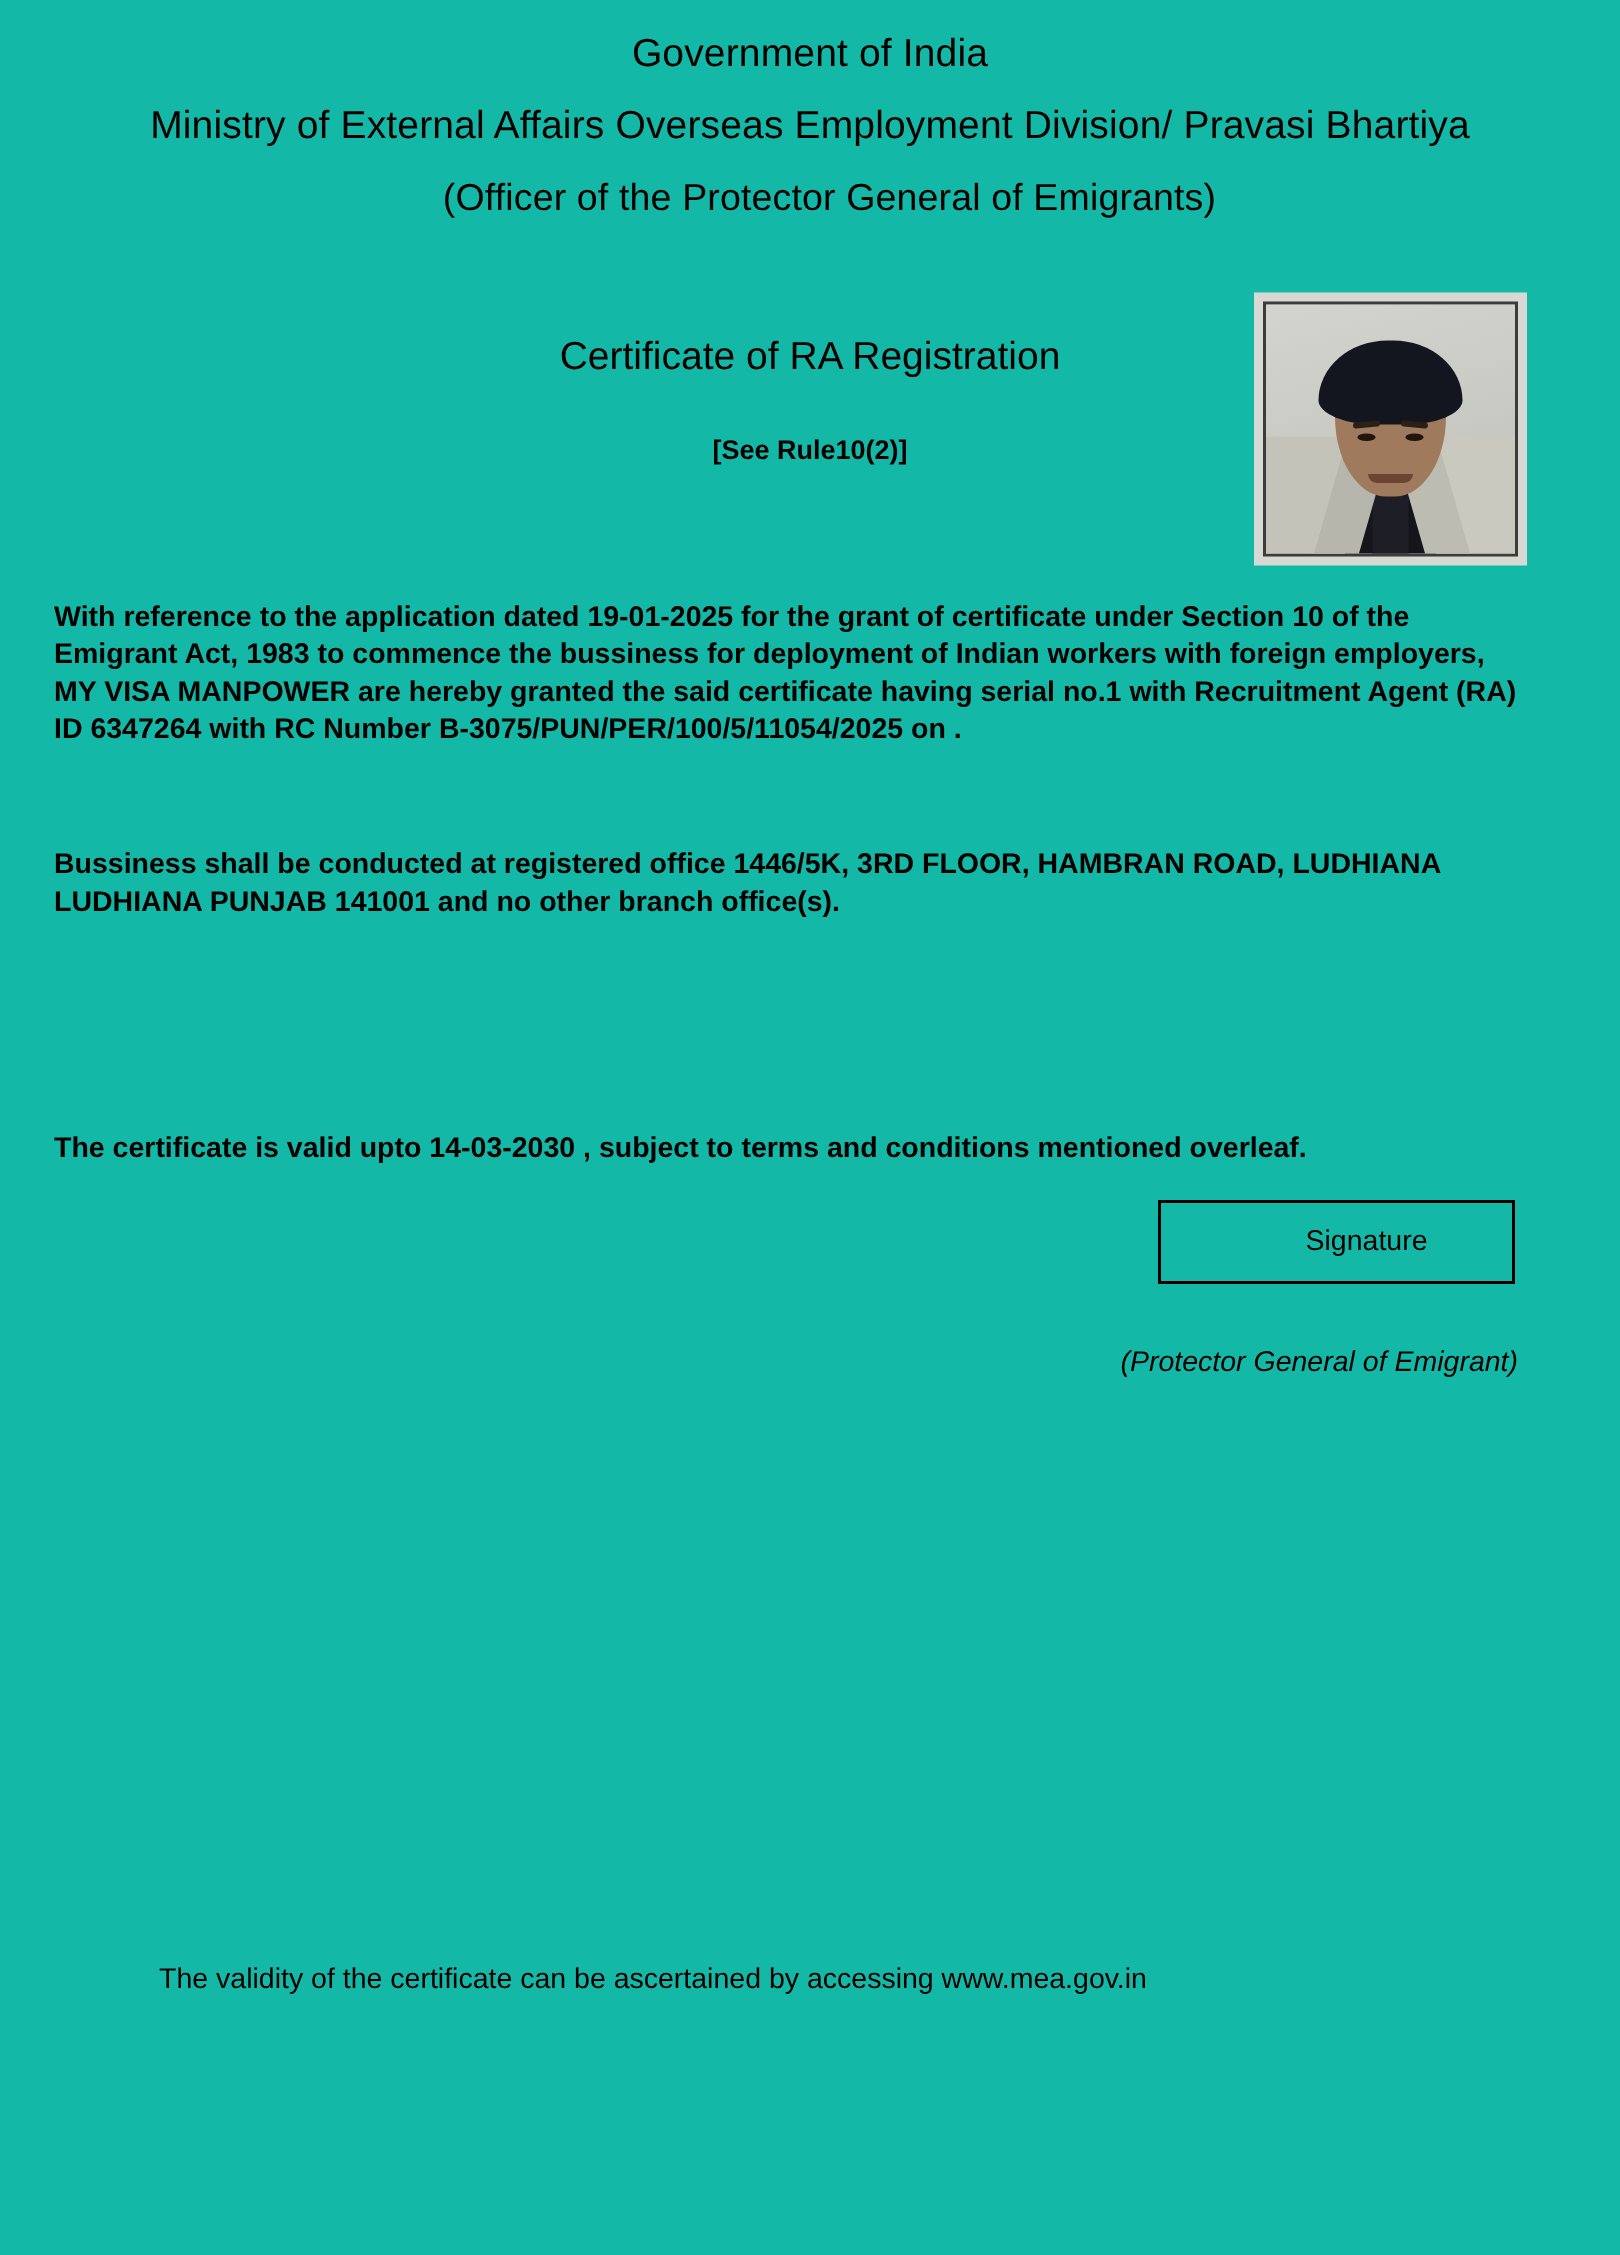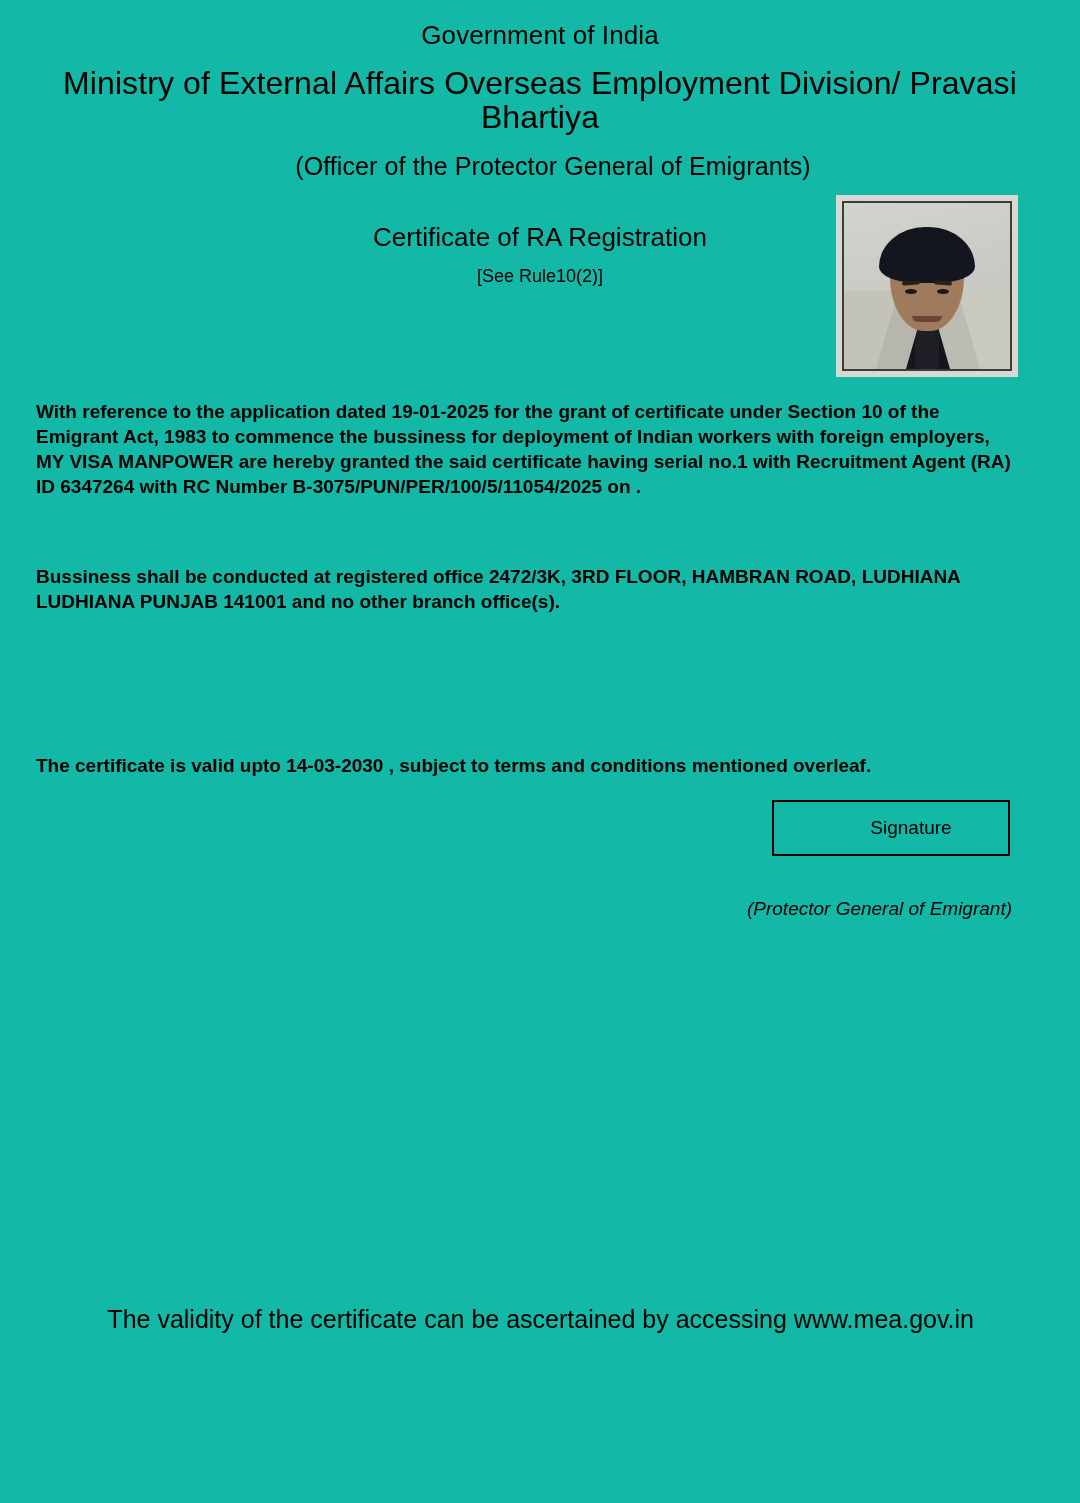--- a/index.html
+++ b/index.html
@@ -29,21 +29,21 @@
     top: 18px;
     width: 1080px;
     text-align: center;
   }
   .header .line1 {
     font-size: 26px;
     line-height: 34px;
     letter-spacing: 0.1px;
   }
   .header .line2 {
-    font-size: 32px;
+    font-size: 26px;
     line-height: 34px;
     margin-top: 14px;
     letter-spacing: 0.1px;
   }
   .header .line3 {
     font-size: 25px;
     line-height: 33px;
     margin-top: 16px;
     letter-spacing: 0.1px;
     padding-left: 26px;
@@ -57,21 +57,22 @@
     width: 1080px;
     text-align: center;
   }
   .cert-title-block .cert-title {
     font-size: 26px;
     line-height: 30px;
   }
   .cert-title-block .cert-rule {
     font-size: 18px;
     line-height: 24px;
-    margin-top: 12px;
+    margin-top: 36px;
+    font-weight: bold;
   }
 
   
   .photo-wrap {
     position: absolute;
     left: 836px;
     top: 195px;
     width: 182px;
     height: 182px;
     background: #d9d9d4;
@@ -263,26 +264,26 @@
     width: 412px;
     text-align: right;
     font-size: 19px;
     line-height: 25px;
     font-style: italic;
   }
 
   
   .footer-note {
     position: absolute;
-    left: 74px;
+    left: 106px;
     top: 1307px;
     width: 900px;
-    font-size: 25px;
+    font-size: 19px;
     line-height: 25px;
-    text-align: right;
+    text-align: left;
   }
 </style>
 </head>
 <body>
 
 <div class="page">
 
   <div class="header">
     <div class="line1">Government of India</div>
     <div class="line2">Ministry of External Affairs Overseas Employment Division/ Pravasi Bhartiya</div>
@@ -311,21 +312,21 @@
       <div class="ph-brow-l"></div>
       <div class="ph-brow-r"></div>
       <div class="ph-eye-l"></div>
       <div class="ph-eye-r"></div>
       <div class="ph-mouth"></div>
     </div>
   </div>
 
   <div class="para para-reference">With reference to the application dated 19-01-2025 for the grant of certificate under Section 10 of the Emigrant Act, 1983 to commence the bussiness for deployment of Indian workers with foreign employers, MY VISA MANPOWER are hereby granted the said certificate having serial no.1 with Recruitment Agent (RA) ID 6347264 with RC Number B-3075/PUN/PER/100/5/11054/2025 on .</div>
 
-  <div class="para para-business">Bussiness shall be conducted at registered office 2472/3K, 3RD FLOOR,  HAMBRAN ROAD, LUDHIANA LUDHIANA PUNJAB  141001 and no other branch office(s).</div>
+  <div class="para para-business">Bussiness shall be conducted at registered office 1446/5K, 3RD FLOOR,  HAMBRAN ROAD, LUDHIANA LUDHIANA PUNJAB  141001 and no other branch office(s).</div>
 
   <div class="para para-validity">The certificate is valid upto 14-03-2030 , subject to terms and conditions mentioned overleaf.</div>
 
   <div class="signature-box">
     <span class="sig-label">Signature</span>
   </div>
   <div class="designation">(Protector General of Emigrant)</div>
 
   <div class="footer-note">The validity of the certificate can be ascertained by accessing www.mea.gov.in</div>
 

